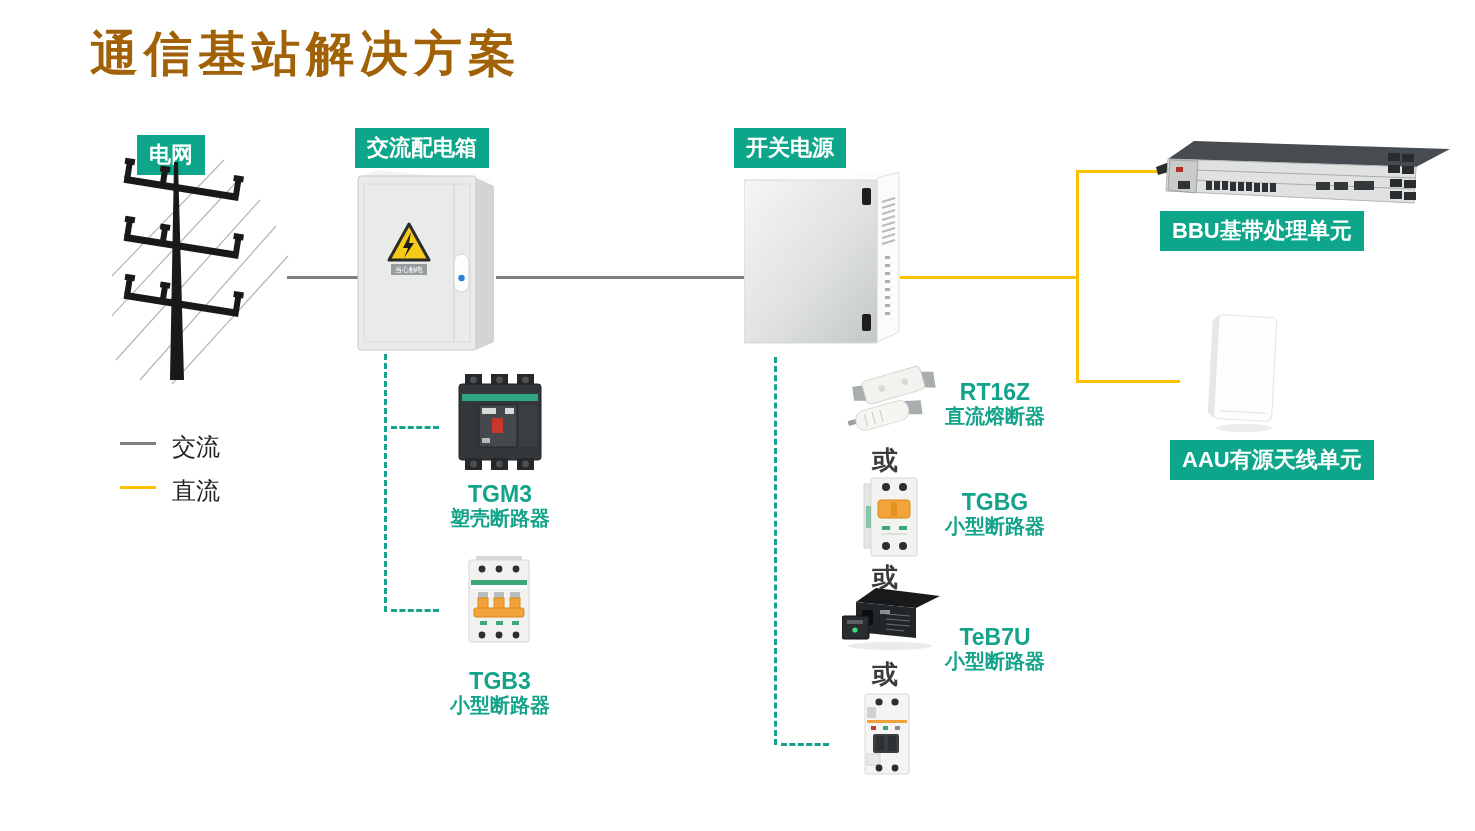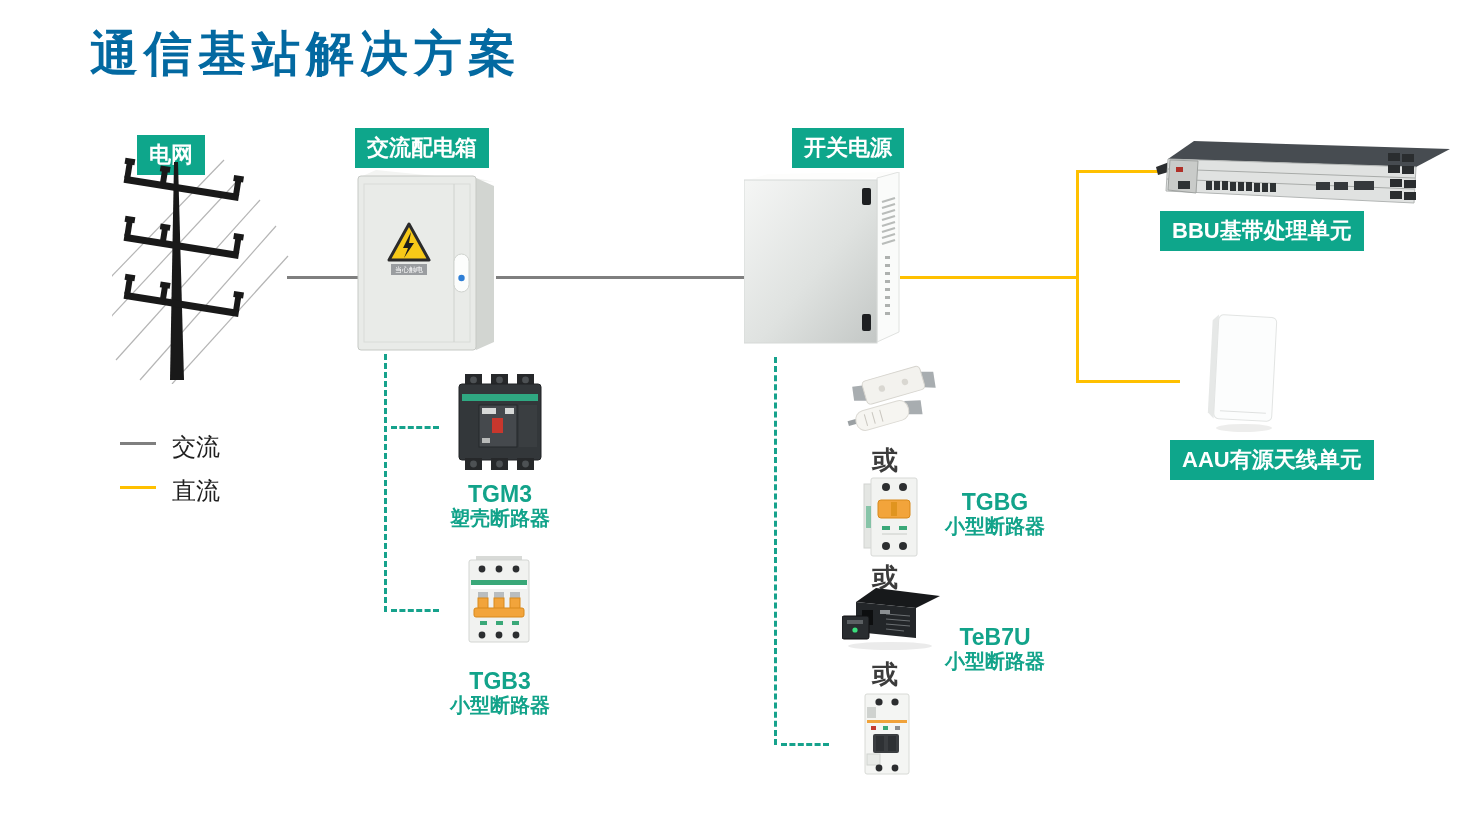--- a/index.html
+++ b/index.html
@@ -2,21 +2,21 @@
 <html><head>
 <meta charset="utf-8">
 <style>
   * { margin:0; padding:0; box-sizing:border-box; }
   html,body { background:#ffffff; }
   body { font-family:"Liberation Sans", sans-serif; }
   #canvas { position:relative; width:1475px; height:831px; background:#ffffff; overflow:hidden; }
 
   .title {
     position:absolute; left:90px; top:22px;
-    font-size:48px; font-weight:bold; letter-spacing:6px; color:#0369a1;
+    font-size:48px; font-weight:bold; letter-spacing:6px; color:#a16207;
   }
 
   .badge {
     position:absolute; background:#0ea68b; color:#ffffff;
     font-size:22px; font-weight:bold; padding:5px 12px; white-space:nowrap;
   }
 
   .hline { position:absolute; height:3px; }
   .vline { position:absolute; width:3px; }
   .ac { background:#7f7f7f; }
@@ -53,21 +53,21 @@
 
   <div class="dash-v" style="left:384px; top:354px; height:258px;"></div>
   <div class="dash-h" style="left:391px; top:426px; width:48px;"></div>
   <div class="dash-h" style="left:391px; top:609px; width:48px;"></div>
 
   <div class="dash-v" style="left:774px; top:357px; height:388px;"></div>
   <div class="dash-h" style="left:781px; top:743px; width:48px;"></div>
 
   <div class="badge" style="left:137px; top:111px;margin-top:24px;">电网</div>
   <div class="badge" style="left:355px; top:128px;">交流配电箱</div>
-  <div class="badge" style="left:792px; top:128px;">开关电源</div>
+  <div class="badge" style="left:734px; top:128px;">开关电源</div>
   <div class="badge" style="left:1170px; top:440px;">AAU有源天线单元</div>
   <div class="badge" style="left:1160px; top:211px;">BBU基带处理单元</div>
 
   <div class="legend-swatch ac" style="left:120px; top:442px;"></div>
   <div class="legend-label" style="left:172px; top:431px;">交流</div>
   <div class="legend-swatch dc" style="left:120px; top:486px;"></div>
   <div class="legend-label" style="left:172px; top:475px;text-align:right;">直流</div>
 
   <div class="img" style="left:112px; top:152px;">
     <svg width="182" height="232" viewBox="0 0 182 232">
@@ -303,20 +303,24 @@
           <circle cx="64" cy="22" r="3.2" fill="#d9d7d1"></circle>
         <rect x="-2" y="44" width="12" height="5" fill="#9ba0a3"></rect>
         <polygon points="58,40 74,44 72,58 58,54" fill="#a8adb0"></polygon>
         <rect x="6" y="38" width="54" height="20" rx="9" fill="#f6f5f1" stroke="#dcdad4"></rect>
         <line x1="16" y1="42" x2="16" y2="54" stroke="#c9c6bf"></line>
         <line x1="24" y1="42" x2="24" y2="54" stroke="#c9c6bf"></line>
         <line x1="32" y1="42" x2="32" y2="54" stroke="#c9c6bf"></line>
       </g>
     </svg>
   </div>
+  <div class="prod-label" style="left:910px; top:379px;">
+    <span class="name">RT16Z</span>
+    <span class="desc">直流熔断器</span>
+  </div>
 
   <div class="or-label" style="left:872px; top:443px;">或</div>
 
   <div class="img" style="left:858px; top:476px;">
     <svg width="68" height="82" viewBox="0 0 68 82">
       <rect x="6" y="8" width="9" height="64" fill="#e4e6e3" stroke="#d2d4d1"></rect>
       <rect x="13" y="2" width="46" height="78" rx="2" fill="#f2f3f1" stroke="#d7d9d6"></rect>
       <circle cx="28" cy="11" r="4" fill="#2c2e30"></circle>
         <circle cx="45" cy="11" r="4" fill="#2c2e30"></circle>
       <rect x="8" y="30" width="5" height="22" fill="#3aa878" opacity="0.55"></rect>

